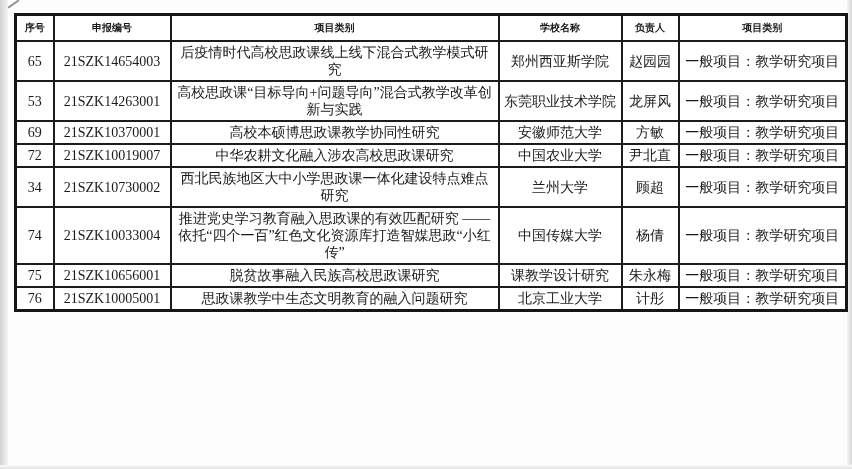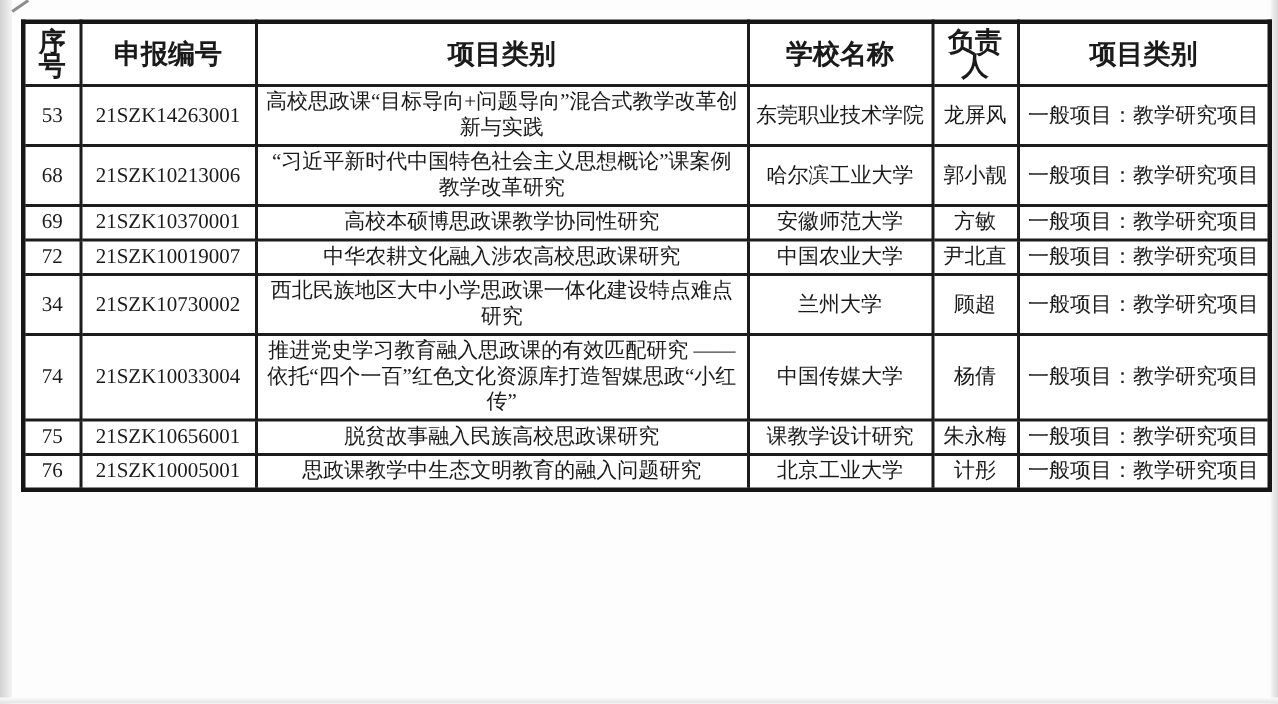--- a/index.html
+++ b/index.html
@@ -51,21 +51,21 @@
   }
   table.projects th,
   table.projects td {
     border: 2px solid #1c1c1c;
     text-align: center;
     vertical-align: middle;
     color: #1a1a1a;
     word-break: break-all;
   }
   table.projects th {
-    font-size: 18px;
+    font-size: 10px;
     font-weight: bold;
     padding: 4px 2px;
     line-height: 16px;
   }
   table.projects td {
     font-size: 14px;
     line-height: 17px;
     padding: 2px 3px;
   }
 </style>
@@ -92,33 +92,33 @@
         <th>序号</th>
         <th>申报编号</th>
         <th>项目类别</th>
         <th>学校名称</th>
         <th>负责人</th>
         <th>项目类别</th>
       </tr>
     </thead>
     <tbody>
         <tr>
+          <td>65</td>
+          <td>21SZK14654003</td>
+          <td>后疫情时代高校思政课线上线下混合式教学模式研究</td>
+          <td>郑州西亚斯学院</td>
+          <td>赵园园</td>
+          <td>一般项目：教学研究项目</td>
+        </tr>
+        <tr>
           <td>53</td>
           <td>21SZK14263001</td>
           <td>高校思政课“目标导向+问题导向”混合式教学改革创新与实践</td>
           <td>东莞职业技术学院</td>
           <td>龙屏风</td>
-          <td>一般项目：教学研究项目</td>
-        </tr>
-        <tr>
-          <td>68</td>
-          <td>21SZK10213006</td>
-          <td>“习近平新时代中国特色社会主义思想概论”课案例教学改革研究</td>
-          <td>哈尔滨工业大学</td>
-          <td>郭小靓</td>
           <td>一般项目：教学研究项目</td>
         </tr>
         <tr>
           <td>69</td>
           <td>21SZK10370001</td>
           <td>高校本硕博思政课教学协同性研究</td>
           <td>安徽师范大学</td>
           <td>方敏</td>
           <td>一般项目：教学研究项目</td>
         </tr>

